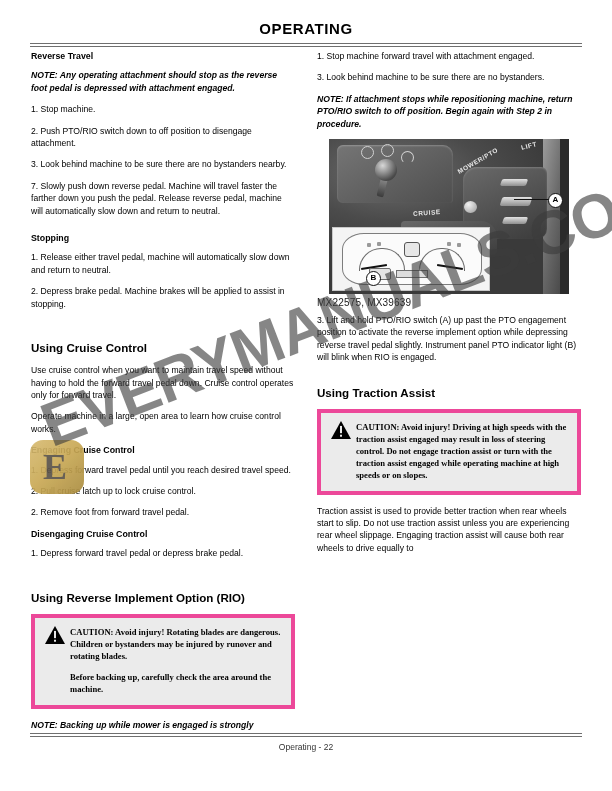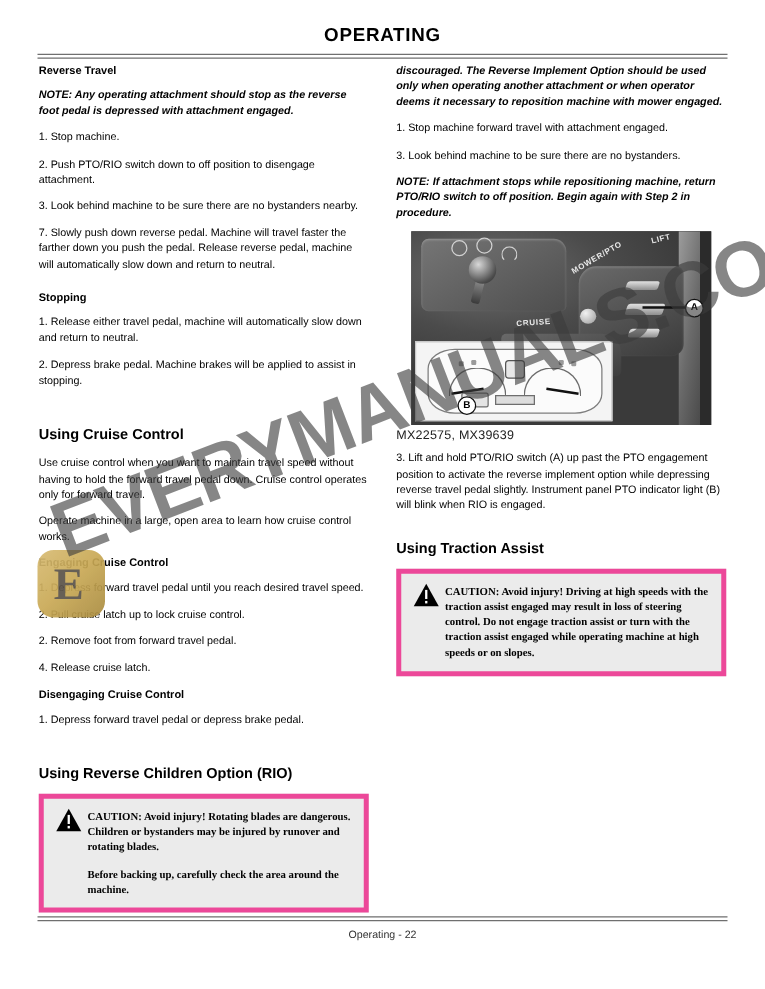--- a/index.html
+++ b/index.html
@@ -424,47 +424,46 @@
 
     <div class="spacer-lg"></div>
     <h2 class="section-head">Using Cruise Control</h2>
     <p class="body-text">Use cruise control when you want to maintain travel speed without having to hold the forward travel pedal down. Cruise control operates only for forward travel.</p>
     <p class="body-text">Operate machine in a large, open area to learn how cruise control works.</p>
 
     <div class="sub-head">Engaging Cruise Control</div>
     <p class="body-text">1. Depress forward travel pedal until you reach desired travel speed.</p>
     <p class="body-text">2. Pull cruise latch up to lock cruise control.</p>
     <p class="body-text">2. Remove foot from forward travel pedal.</p>
-    <p class="body-text">4. Release cruise latch.</p>
 
     <div class="sub-head">Disengaging Cruise Control</div>
     <p class="body-text">1. Depress forward travel pedal or depress brake pedal.</p>
 
     <div class="spacer-lg"></div>
-    <h2 class="section-head">Using Reverse Children Option (RIO)</h2>
+    <h2 class="section-head">Using Reverse Implement Option (RIO)</h2>
 
     <div class="caution-box">
       <div class="caution-row">
         <span class="caution-icon">
           <svg viewBox="0 0 24 22" width="22" height="20">
             <polygon points="12,1 23,21 1,21" fill="#000"></polygon>
             <rect x="11" y="6.5" width="2" height="8" fill="#fff"></rect>
             <rect x="11" y="16.2" width="2" height="2.2" fill="#fff"></rect>
           </svg>
         </span>
         <span class="caution-text">CAUTION: Avoid injury!  Rotating blades are dangerous. Children or bystanders may be injured by runover and rotating blades.</span>
       </div>
       <div class="caution-text2">Before backing up, carefully check the area around the machine.</div>
     </div>
 
+    <p class="note-text">NOTE: Backing up while mower is engaged is strongly</p>
   </div>
 
   <div class="col col-right">
 
-    <p class="note-text">discouraged. The Reverse Implement Option should be used only when operating another attachment or when operator deems it necessary to reposition machine with mower engaged.</p>
 
     <p class="body-text">1. Stop machine forward travel with attachment engaged.</p>
     <p class="body-text">3. Look behind machine to be sure there are no bystanders.</p>
 
     <p class="note-text">NOTE: If attachment stops while repositioning machine, return PTO/RIO switch to off position. Begin again with Step 2 in procedure.</p>
 
     <div class="figure">
       <div class="figure-img">
         <div class="console-bg"></div>
         <div class="right-column-strip"></div>
@@ -530,20 +529,21 @@
           <svg viewBox="0 0 24 22" width="22" height="20">
             <polygon points="12,1 23,21 1,21" fill="#000"></polygon>
             <rect x="11" y="6.5" width="2" height="8" fill="#fff"></rect>
             <rect x="11" y="16.2" width="2" height="2.2" fill="#fff"></rect>
           </svg>
         </span>
         <span class="caution-text">CAUTION: Avoid injury! Driving at high speeds with the traction assist engaged may result in loss of steering control. Do not engage traction assist or turn with the traction assist engaged while operating machine at high speeds or on slopes.</span>
       </div>
     </div>
 
+    <p class="body-text">Traction assist is used to provide better traction when rear wheels start to slip. Do not use traction assist unless you are experiencing rear wheel slippage. Engaging traction assist will cause both rear wheels to drive equally to</p>
   </div>
 
   <div class="rule-double footer-rule"></div>
   <div class="footer">Operating - 22</div>
 
   <div class="watermark">
     <div class="wm-logo">
       <span class="wm-logo-e">E</span>
     </div>
     <div class="wm-text">EVERYMANUALS.COM</div>

